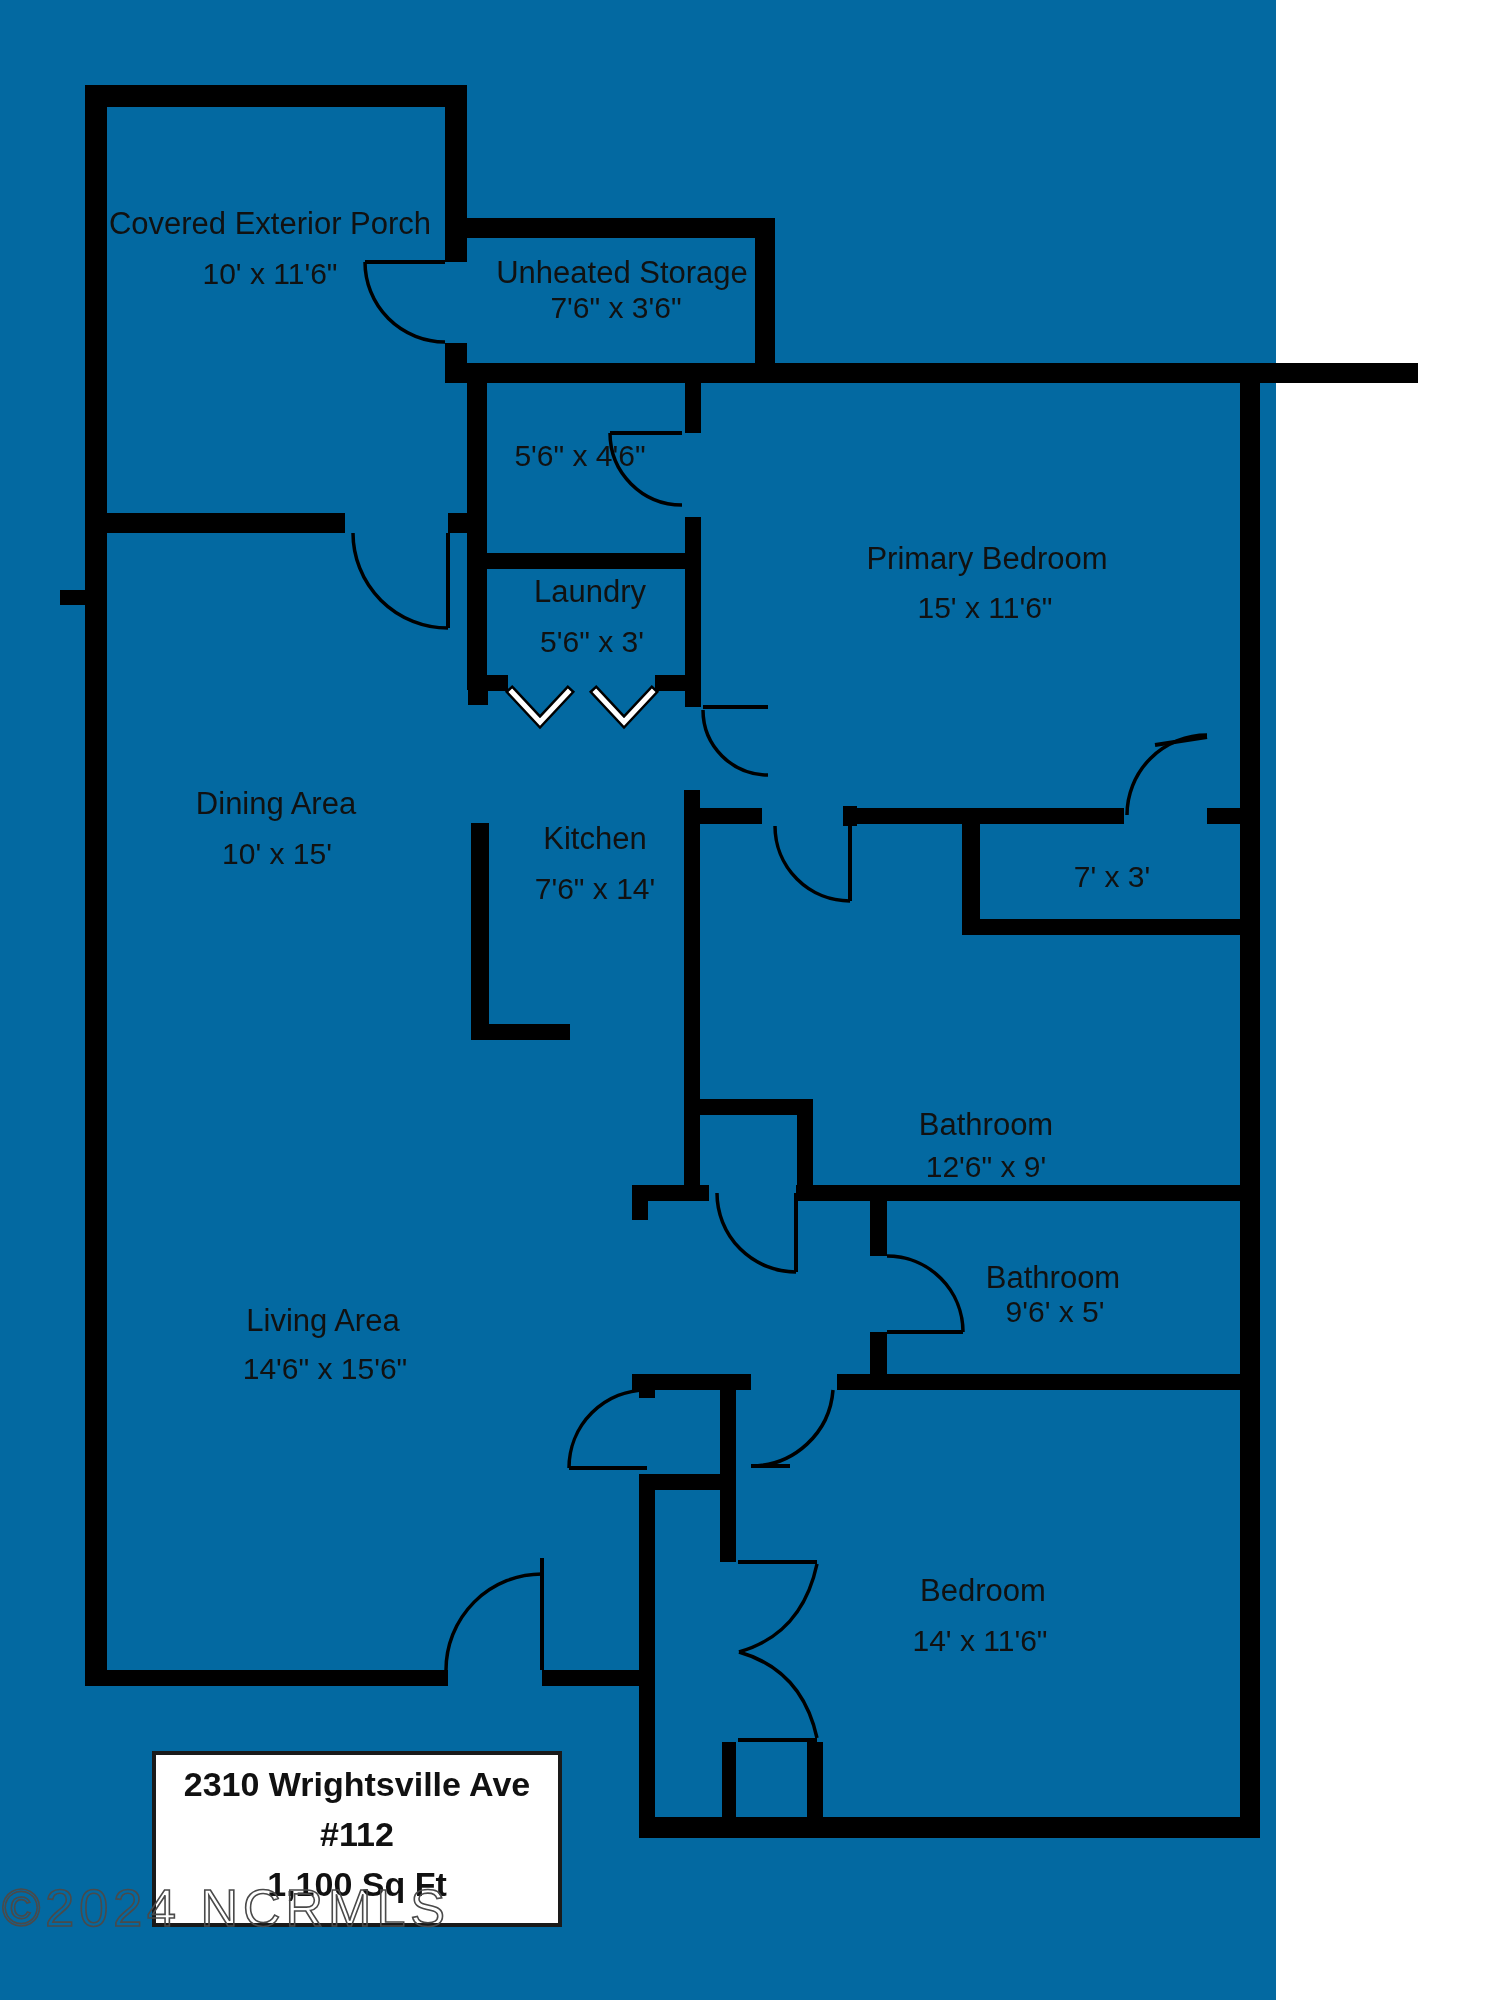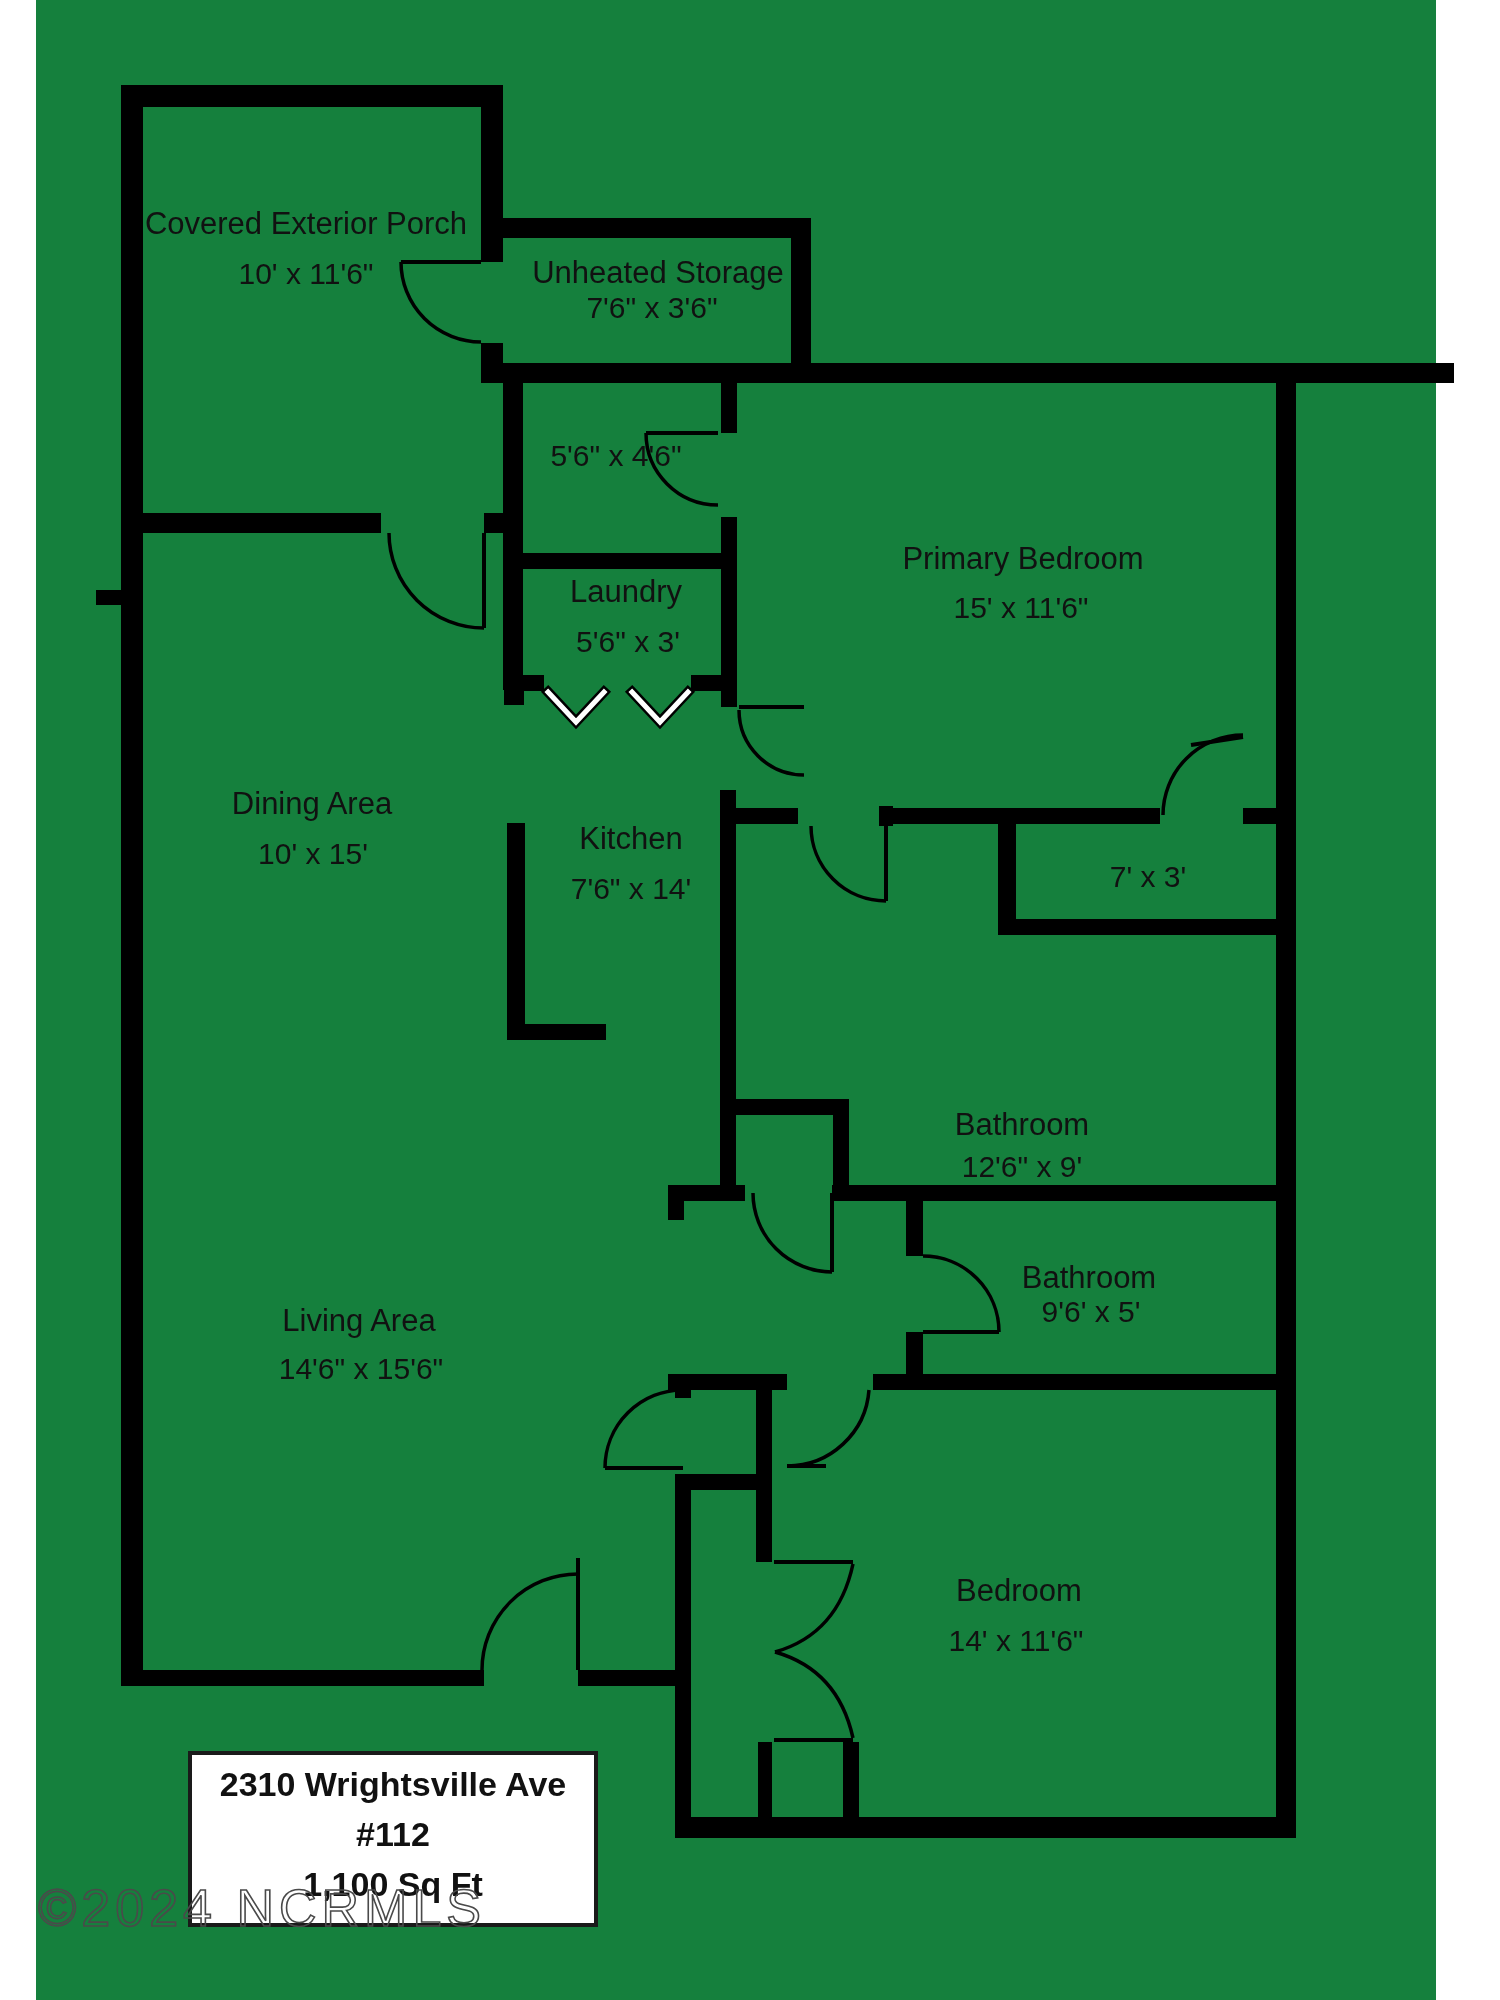--- a/index.html
+++ b/index.html
@@ -1,22 +1,21 @@
 <!DOCTYPE html>
 <html><head>
 <meta charset="utf-8">
 <style>
   html, body { margin: 0; padding: 0; background: #ffffff; }
   #stage {
     position: relative;
-    width: 1400px;
+    width: 1276px;
     height: 2000px;
-    background: #15803d;
-    font-family: "Liberation Sans", sans-serif;
-    margin-left: 36px;
+    background: #0369a1;
+    font-family: "Liberation Sans", sans-serif;
   }
   svg { display: block; }
   .wall { fill: #000000; stroke: none; }
   .door { fill: none; stroke: #000000; stroke-width: 3.5; }
   .leaf { fill: none; stroke: #000000; stroke-width: 4; }
   .chev-outer { fill: none; stroke: #000000; stroke-width: 10; stroke-linecap: square; }
   .chev-inner { fill: none; stroke: #ffffff; stroke-width: 5; stroke-linecap: square; }
   .room-name, .room-dims {
     fill: #111111;
     font-family: "Liberation Sans", sans-serif;

